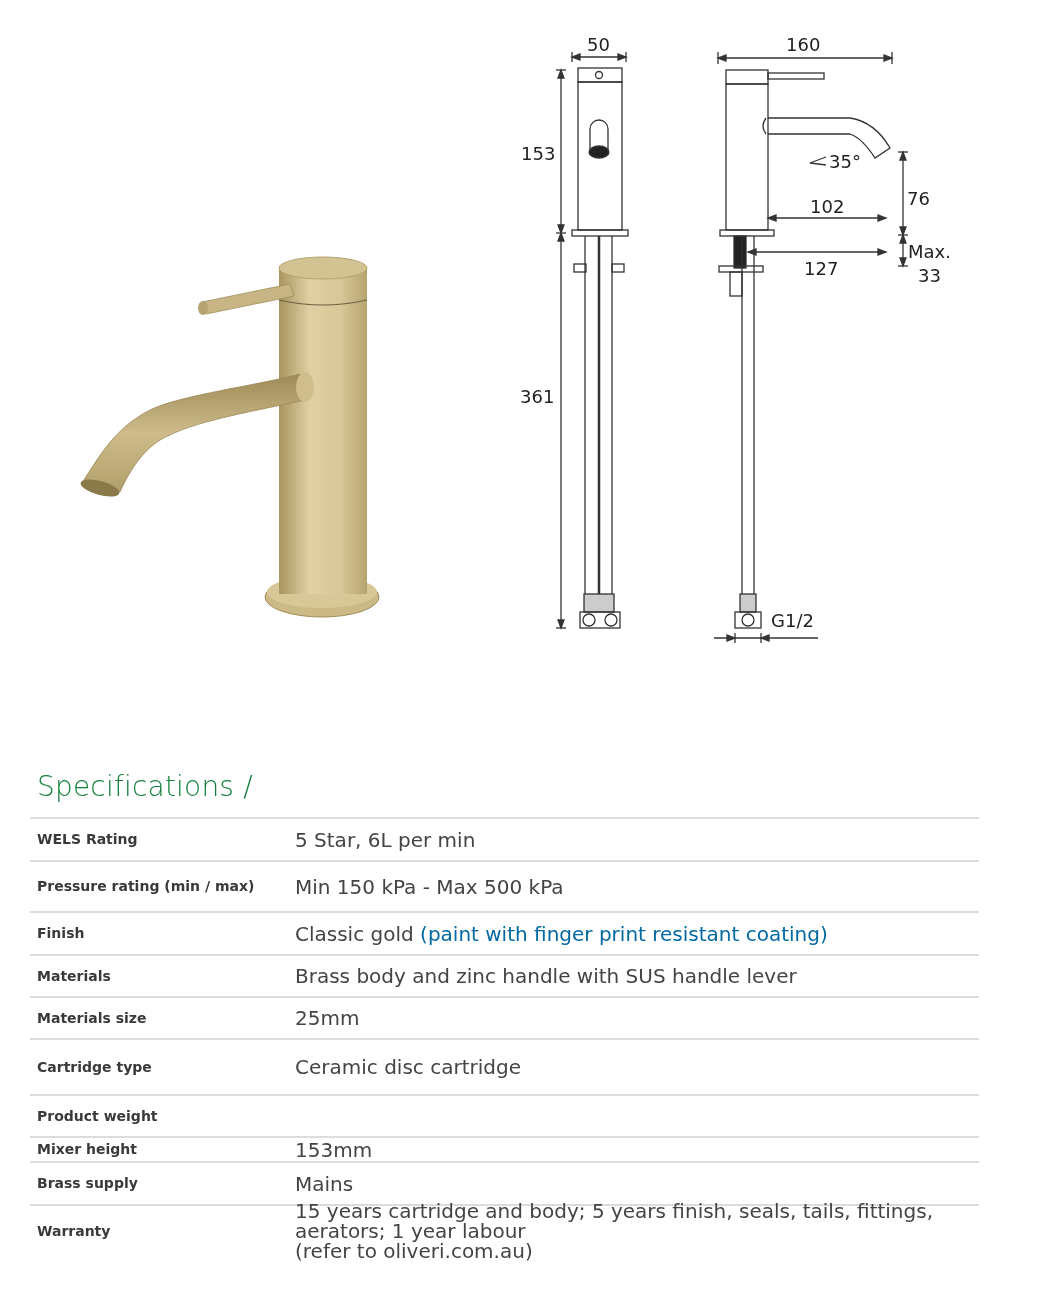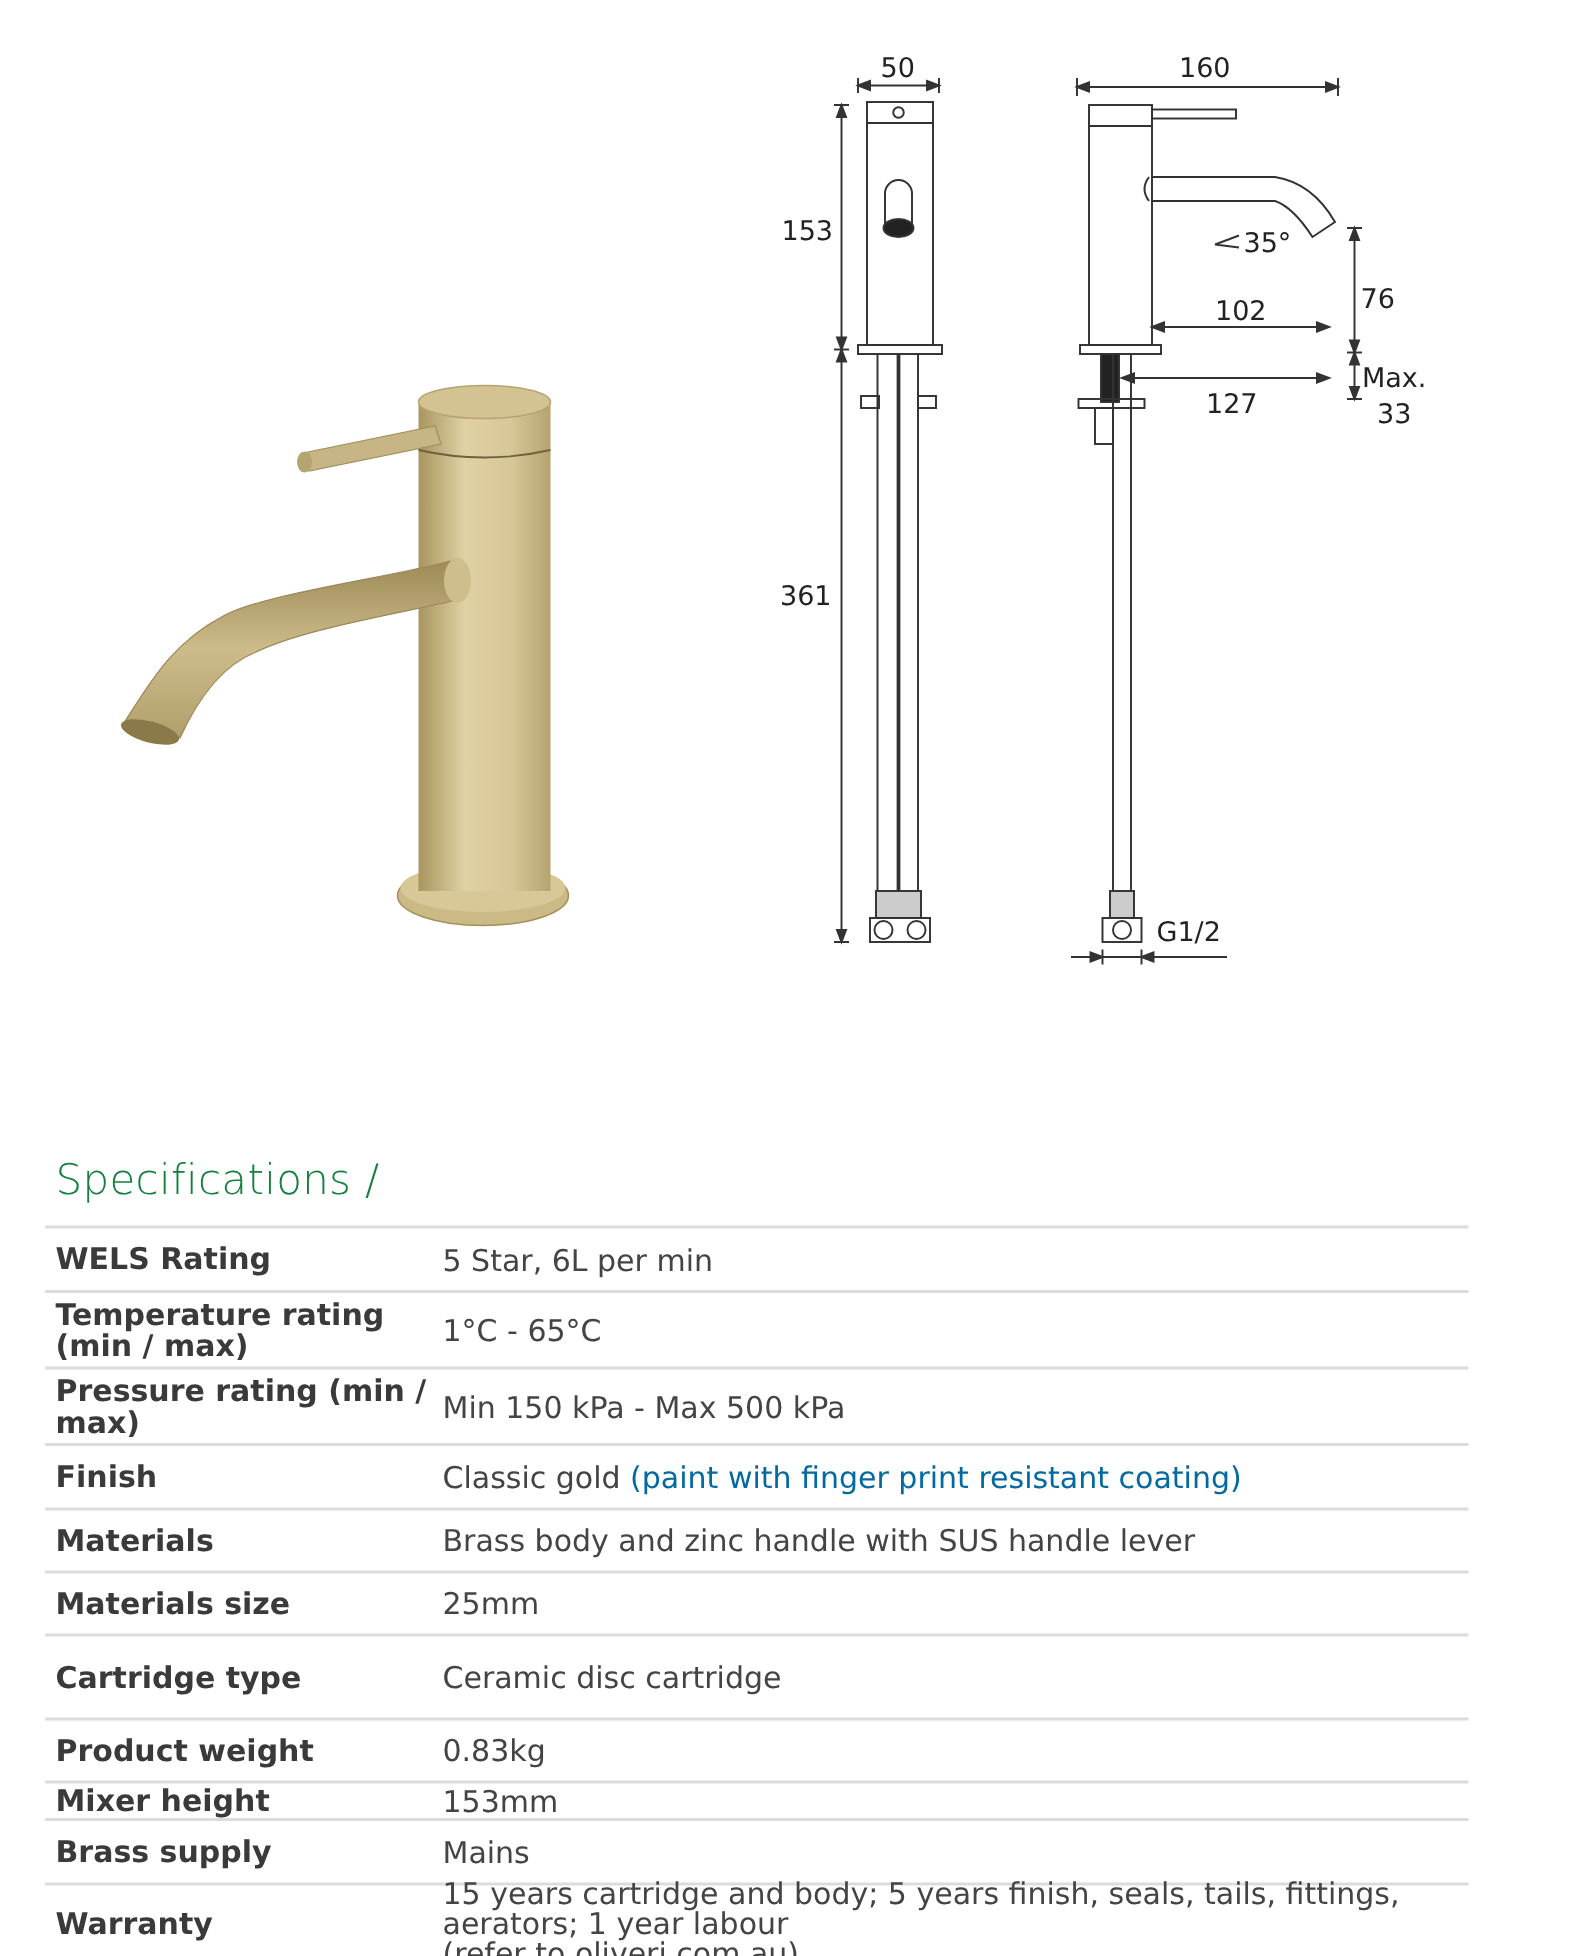--- a/index.html
+++ b/index.html
@@ -3,21 +3,21 @@
 <meta charset="utf-8">
 <style>
   html, body { margin:0; padding:0; background:#ffffff; }
   body { width:1046px; height:1304px; position:relative; overflow:hidden; font-family:"DejaVu Sans", sans-serif; color:#333; }
   .product-image { position:absolute; left:60px; top:240px; width:340px; height:400px; }
   .drawing { position:absolute; left:500px; top:0; width:546px; height:680px; }
   .dim { font-family:"DejaVu Sans", sans-serif; font-size:18px; fill:#222; }
   .specs-title { position:absolute; left:37px; top:770px; font-size:28px; font-weight:300; color:#15803d; letter-spacing:0.2px; font-family:"DejaVu Sans", sans-serif; }
   .spec-table { position:absolute; left:30px; top:817px; width:949px; border-top:2px solid #dcdcdc; }
   .spec-row { display:flex; align-items:center; border-bottom:2px solid #dcdcdc; box-sizing:border-box; }
-  .spec-label { width:258px; padding-left:7px; font-weight:bold; font-size:20px; color:#3a3a3a; line-height:21px; }
+  .spec-label { width:258px; padding-left:7px; font-weight:bold; font-size:14px; color:#3a3a3a; line-height:21px; }
   .spec-value { flex:1; font-size:20px; color:#444; line-height:20px; }
   .muted { color:#0369a1; }
 </style>
 </head>
 <body>
 
 <svg class="product-image" viewBox="0 0 340 400">
   <defs>
     <linearGradient id="gBody" x1="0" x2="1" y1="0" y2="0">
       <stop offset="0" stop-color="#a8955f"></stop>
@@ -124,24 +124,20 @@
 </svg>
 
 <div class="specs-title">Specifications /</div>
 
 <div class="spec-table">
   <div class="spec-row" style="height:43px">
     <div class="spec-label">WELS Rating</div>
     <div class="spec-value">5 Star, 6L per min</div>
   </div>
   <div class="spec-row" style="height:51px">
-    <div class="spec-label">Temperature rating (min / max)</div>
-    <div class="spec-value">1°C - 65°C</div>
-  </div>
-  <div class="spec-row" style="height:51px">
     <div class="spec-label">Pressure rating (min / max)</div>
     <div class="spec-value">Min 150 kPa - Max 500 kPa</div>
   </div>
   <div class="spec-row" style="height:43px">
     <div class="spec-label">Finish</div>
     <div class="spec-value">
       <span>Classic gold</span>
       <span class="muted">(paint with finger print resistant coating)</span>
     </div>
   </div>
@@ -152,21 +148,20 @@
   <div class="spec-row" style="height:42px">
     <div class="spec-label">Materials size</div>
     <div class="spec-value">25mm</div>
   </div>
   <div class="spec-row" style="height:56px">
     <div class="spec-label">Cartridge type</div>
     <div class="spec-value">Ceramic disc cartridge</div>
   </div>
   <div class="spec-row" style="height:42px">
     <div class="spec-label">Product weight</div>
-    <div class="spec-value">0.83kg</div>
   </div>
   <div class="spec-row" style="height:25px">
     <div class="spec-label">Mixer height</div>
     <div class="spec-value">153mm</div>
   </div>
   <div class="spec-row" style="height:43px">
     <div class="spec-label">Brass supply</div>
     <div class="spec-value">Mains</div>
   </div>
   <div class="spec-row" style="height:50px; border-bottom:none">

